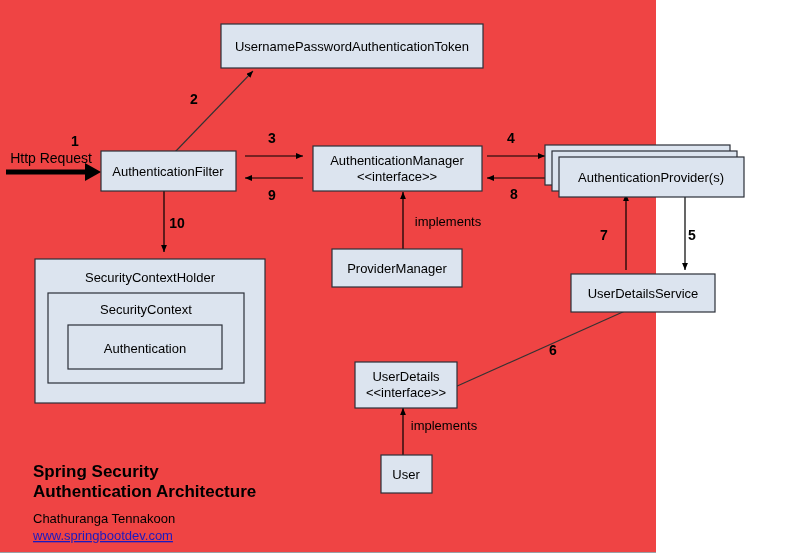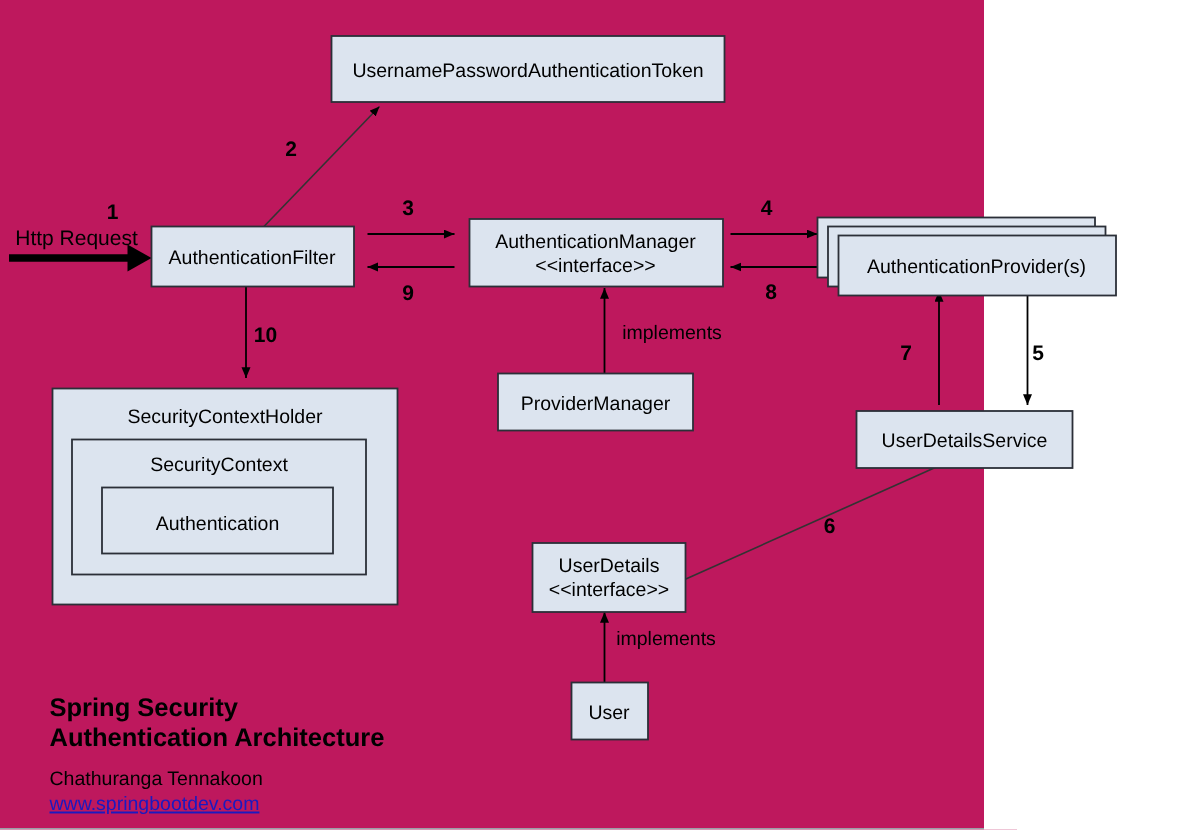--- a/index.html
+++ b/index.html
@@ -1,18 +1,18 @@
 <!DOCTYPE html>
 <html><head>
 <meta charset="utf-8">
 <style>
   html,body{margin:0;padding:0;background:#ffffff;}
   body{width:800px;height:553px;overflow:hidden;
        font-family:"Liberation Sans","DejaVu Sans",sans-serif;}
-  #canvas{position:relative;width:656px;height:553px;background:#be185d;
+  #canvas{position:relative;width:656px;height:553px;background:#ef4444;
           border-bottom:1px solid #9aa0a6;box-sizing:border-box;}
   svg{position:absolute;left:0;top:0;width:800px;height:553px;}
   .nodetxt{font-family:"Liberation Sans","DejaVu Sans",sans-serif;
            font-size:13px;fill:#000;text-anchor:middle;}
   .steptxt{font-family:"Liberation Sans","DejaVu Sans",sans-serif;
            font-size:14px;font-weight:bold;fill:#000;text-anchor:middle;}
   .edgetxt{font-family:"Liberation Sans","DejaVu Sans",sans-serif;
            font-size:13px;fill:#000;text-anchor:middle;}
   .httptxt{font-family:"Liberation Sans","DejaVu Sans",sans-serif;
            font-size:14px;fill:#000;text-anchor:middle;}

